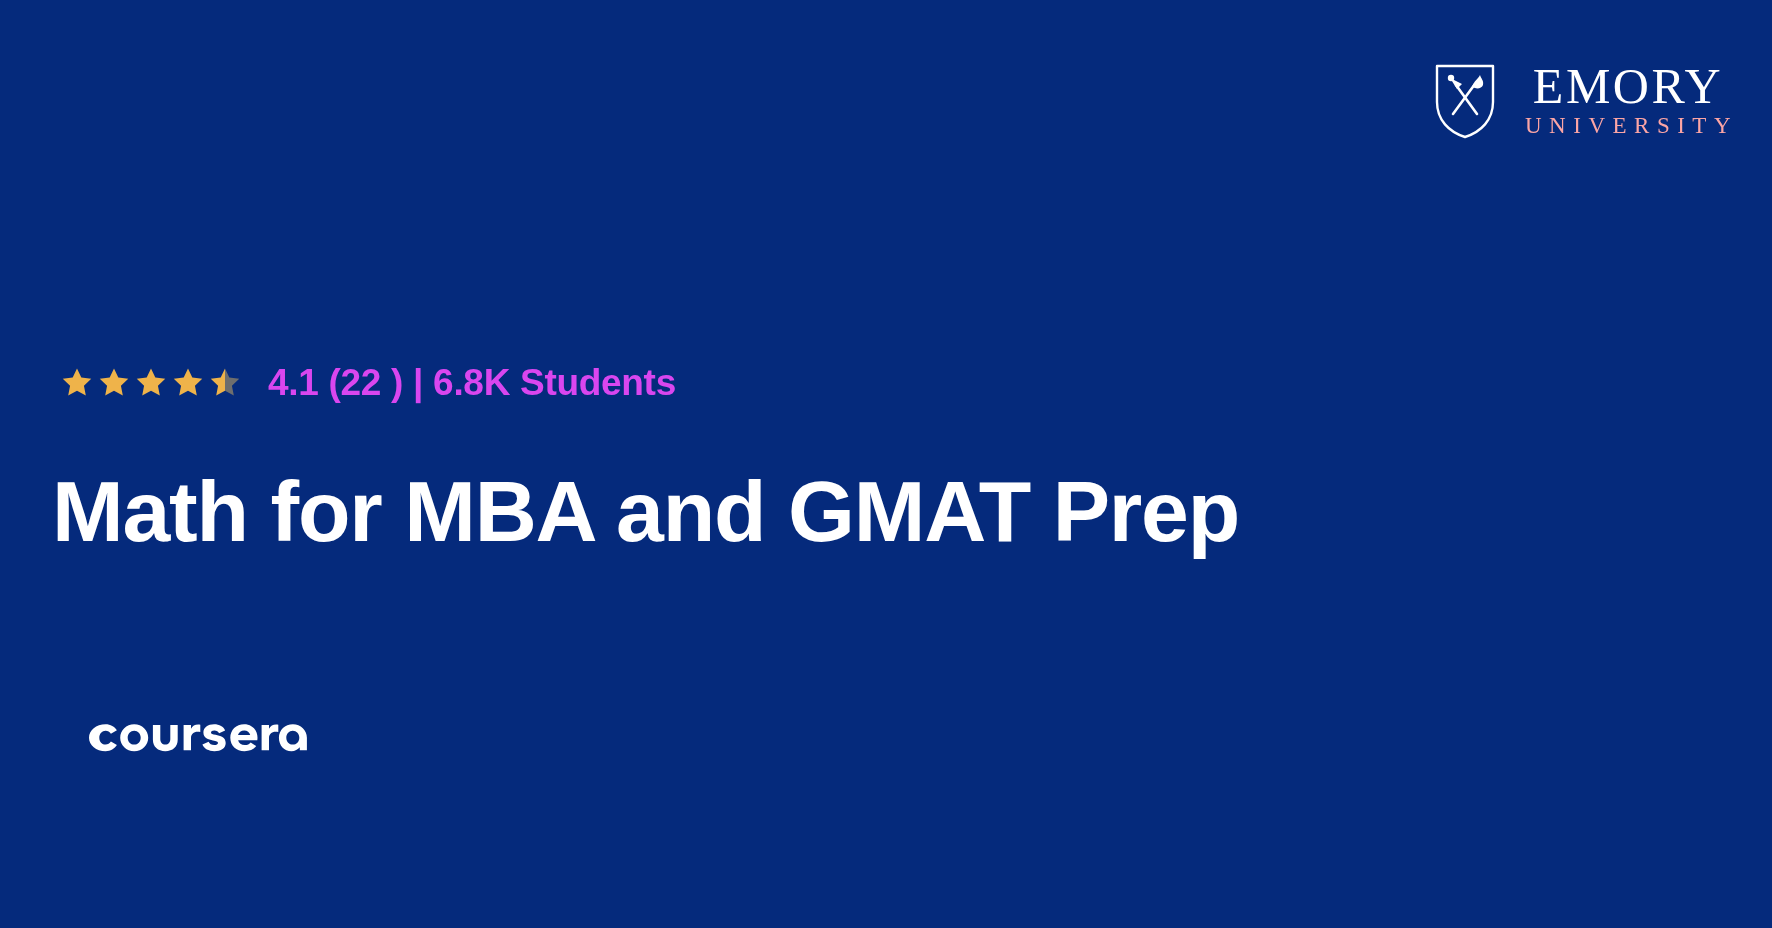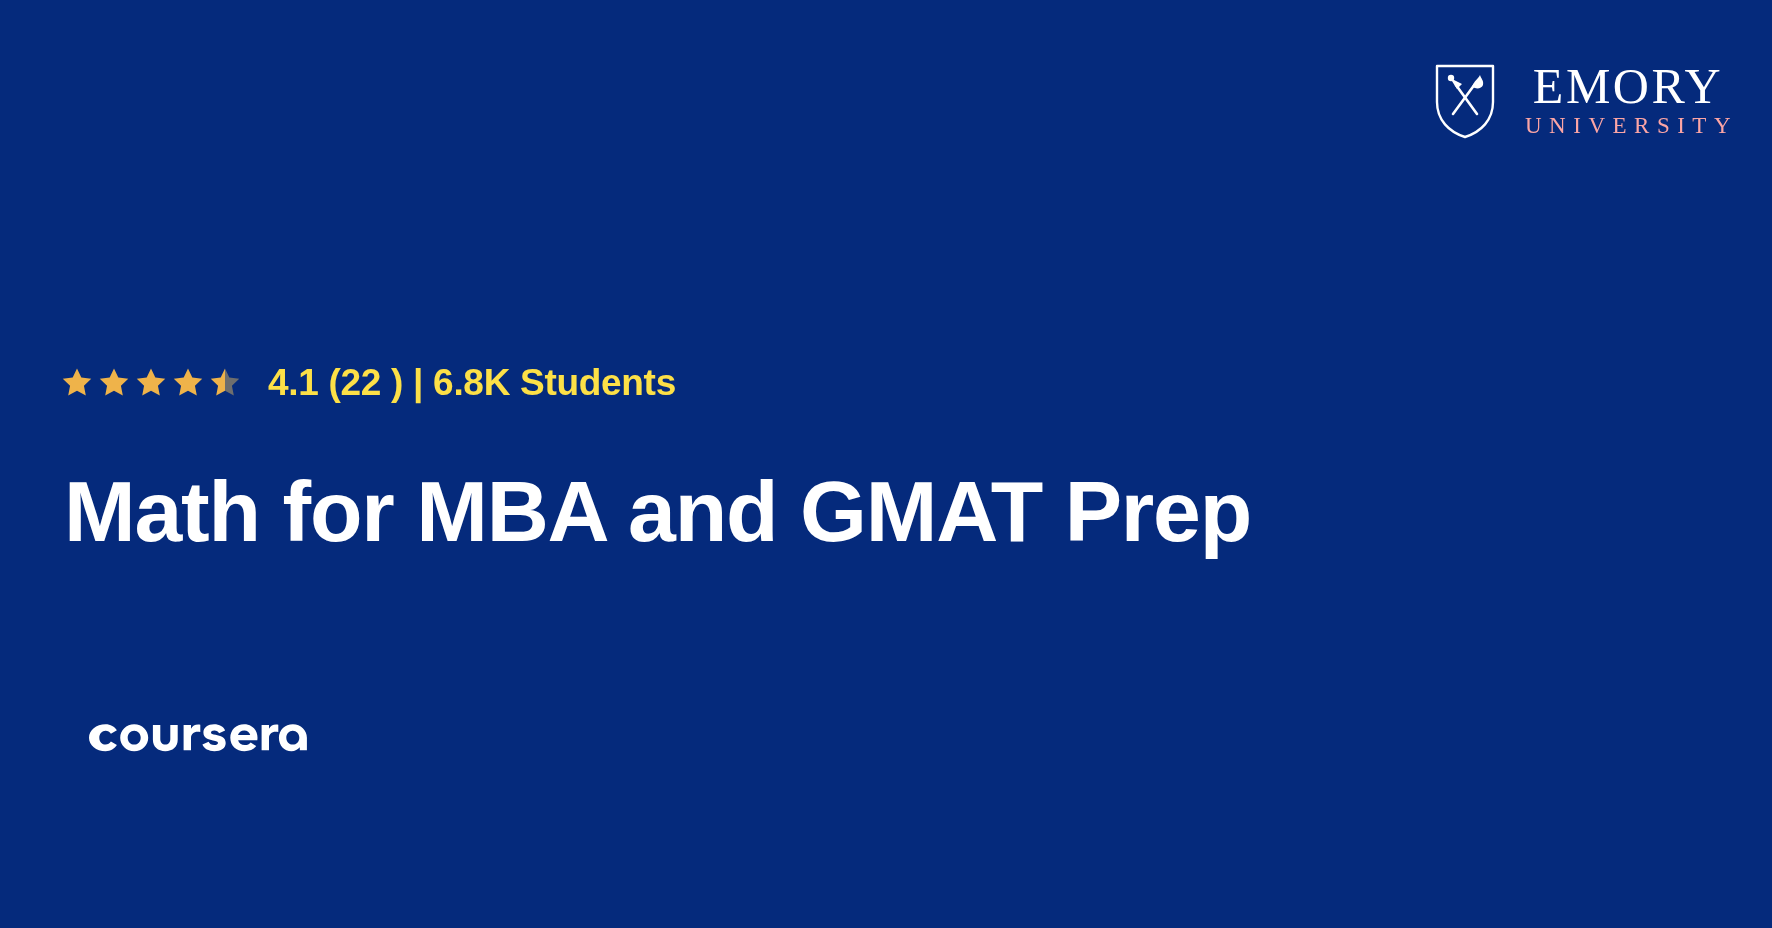--- a/index.html
+++ b/index.html
@@ -75,32 +75,32 @@
   }
   .star {
     width: 30px;
     height: 30px;
     display: block;
     flex: none;
   }
   .star svg { display: block; width: 100%; height: 100%; }
   .rating-text {
     margin-left: 28px;
-    color: #fde047;
+    color: #d946ef;
     font-size: 37px;
     font-weight: bold;
     letter-spacing: -0.3px;
     white-space: pre;
     line-height: 1;
   }
 
   
   .course-title {
     position: absolute;
-    left: 64px;
+    left: 52px;
     top: 404px;
     color: #ffffff;
     font-size: 86px;
     font-weight: bold;
     letter-spacing: -1.2px;
     line-height: 1.15;
     white-space: nowrap;
   }
 
   

